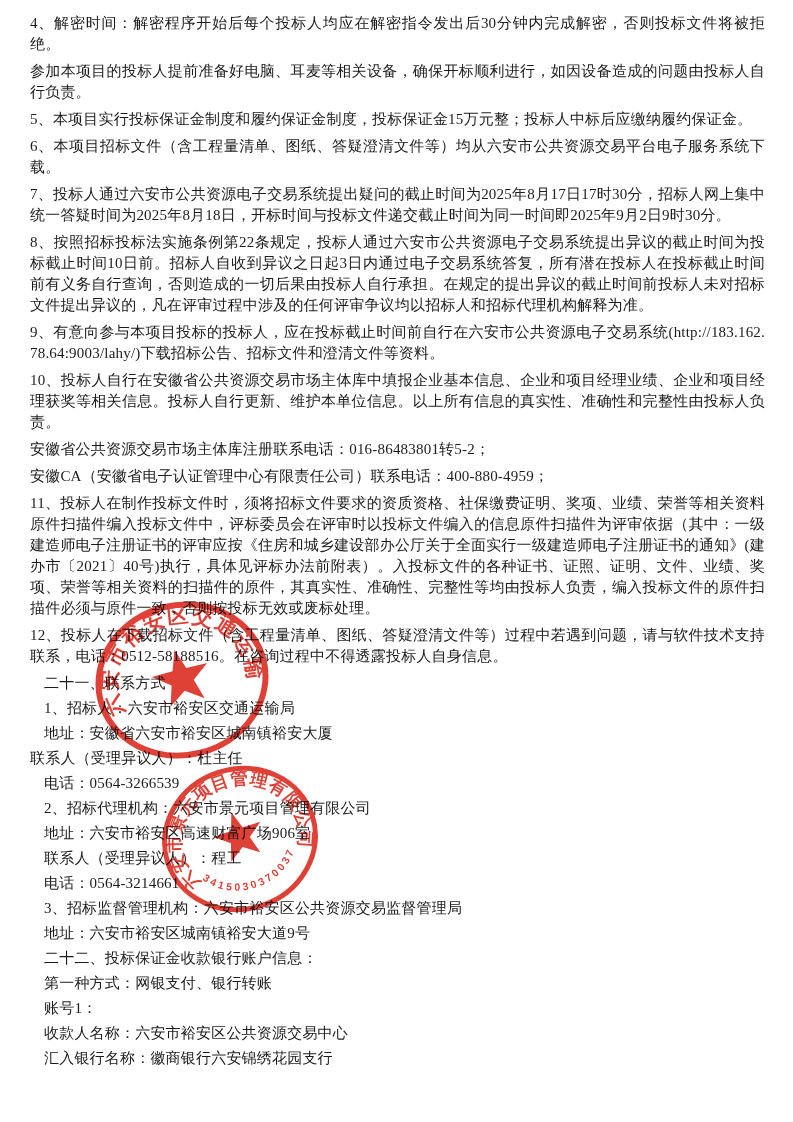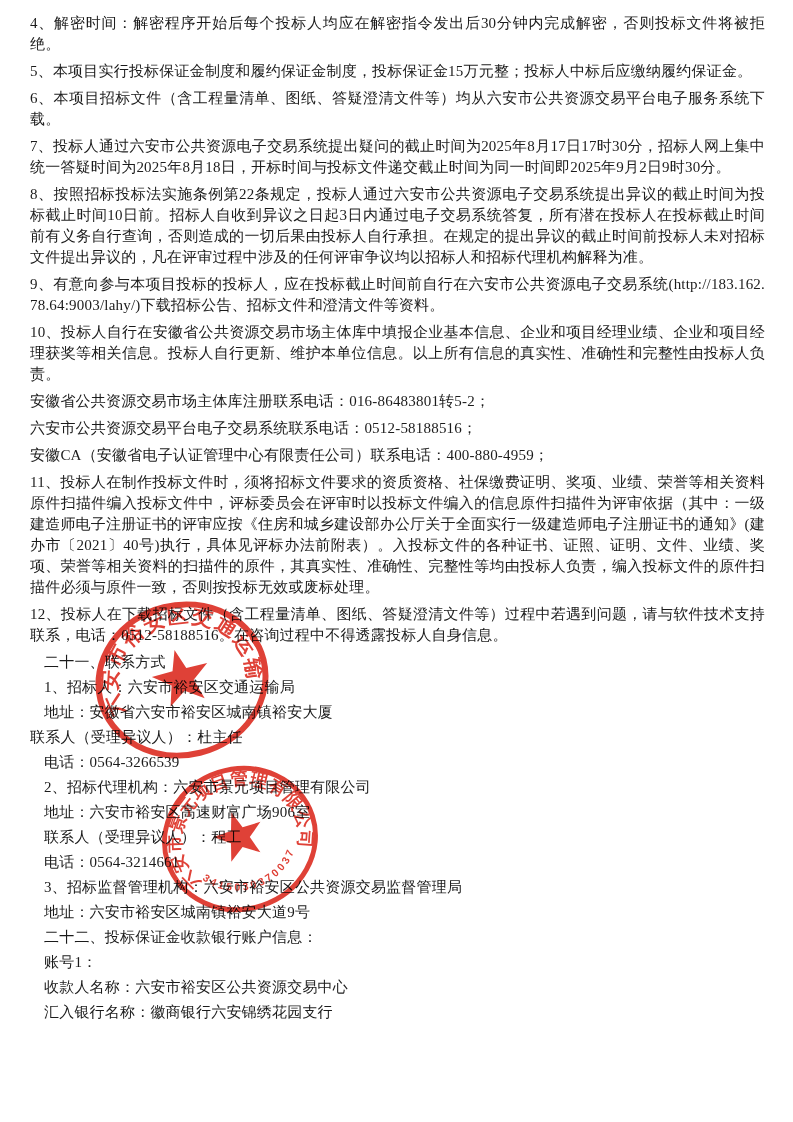--- a/index.html
+++ b/index.html
@@ -20,43 +20,44 @@
   .star { fill:#dd3126; }
   .sealTxtBig { fill:#dd3126; font-size:21px; font-weight:bold; font-family:"Liberation Serif",serif; }
   .sealTxtMed { fill:#dd3126; font-size:17.5px; font-weight:bold; font-family:"Liberation Serif",serif; }
   .sealTxtCode { fill:#dd3126; font-size:10.5px; font-weight:bold; letter-spacing:1.5px; font-family:"Liberation Sans",sans-serif; }
 </style>
 </head>
 <body>
 
 <div class="doc">
   <p class="line">4、解密时间：解密程序开始后每个投标人均应在解密指令发出后30分钟内完成解密，否则投标文件将被拒绝。</p>
+  <p class="line">参加本项目的投标人提前准备好电脑、耳麦等相关设备，确保开标顺利进行，如因设备造成的问题由投标人自行负责。</p>
   <p class="line">5、本项目实行投标保证金制度和履约保证金制度，投标保证金15万元整；投标人中标后应缴纳履约保证金。</p>
   <p class="line">6、本项目招标文件（含工程量清单、图纸、答疑澄清文件等）均从六安市公共资源交易平台电子服务系统下载。</p>
   <p class="line">7、投标人通过六安市公共资源电子交易系统提出疑问的截止时间为2025年8月17日17时30分，招标人网上集中统一答疑时间为2025年8月18日，开标时间与投标文件递交截止时间为同一时间即2025年9月2日9时30分。</p>
   <p class="line">8、按照招标投标法实施条例第22条规定，投标人通过六安市公共资源电子交易系统提出异议的截止时间为投标截止时间10日前。招标人自收到异议之日起3日内通过电子交易系统答复，所有潜在投标人在投标截止时间前有义务自行查询，否则造成的一切后果由投标人自行承担。在规定的提出异议的截止时间前投标人未对招标文件提出异议的，凡在评审过程中涉及的任何评审争议均以招标人和招标代理机构解释为准。</p>
   <p class="line">9、有意向参与本项目投标的投标人，应在投标截止时间前自行在六安市公共资源电子交易系统(http://183.162.78.64:9003/lahy/)下载招标公告、招标文件和澄清文件等资料。</p>
   <p class="line">10、投标人自行在安徽省公共资源交易市场主体库中填报企业基本信息、企业和项目经理业绩、企业和项目经理获奖等相关信息。投标人自行更新、维护本单位信息。以上所有信息的真实性、准确性和完整性由投标人负责。</p>
   <p class="line">安徽省公共资源交易市场主体库注册联系电话：016-86483801转5-2；</p>
-  <p class="line">六安市公共资源交易平台电子交易系统联系电话：0512-58188516；</p>
   <p class="line">安徽CA（安徽省电子认证管理中心有限责任公司）联系电话：400-880-4959；</p>
   <p class="line">11、投标人在制作投标文件时，须将招标文件要求的资质资格、社保缴费证明、奖项、业绩、荣誉等相关资料原件扫描件编入投标文件中，评标委员会在评审时以投标文件编入的信息原件扫描件为评审依据（其中：一级建造师电子注册证书的评审应按《住房和城乡建设部办公厅关于全面实行一级建造师电子注册证书的通知》(建办市〔2021〕40号)执行，具体见评标办法前附表）。入投标文件的各种证书、证照、证明、文件、业绩、奖项、荣誉等相关资料的扫描件的原件，其真实性、准确性、完整性等均由投标人负责，编入投标文件的原件扫描件必须与原件一致，否则按投标无效或废标处理。</p>
   <p class="line">12、投标人在下载招标文件（含工程量清单、图纸、答疑澄清文件等）过程中若遇到问题，请与软件技术支持联系，电话：0512-58188516。在咨询过程中不得透露投标人自身信息。</p>
   <p class="line contact ind">二十一、联系方式</p>
   <p class="line contact ind">1、招标人：六安市裕安区交通运输局</p>
   <p class="line contact ind">地址：安徽省六安市裕安区城南镇裕安大厦</p>
   <p class="line contact">联系人（受理异议人）：杜主任</p>
   <p class="line contact ind">电话：0564-3266539</p>
   <p class="line contact ind">2、招标代理机构：六安市景元项目管理有限公司</p>
   <p class="line contact ind">地址：六安市裕安区高速财富广场906室</p>
   <p class="line contact ind">联系人（受理异议人）：程工</p>
   <p class="line contact ind">电话：0564-3214661</p>
   <p class="line contact ind">3、招标监督管理机构：六安市裕安区公共资源交易监督管理局</p>
   <p class="line contact ind">地址：六安市裕安区城南镇裕安大道9号</p>
   <p class="line contact ind">二十二、投标保证金收款银行账户信息：</p>
+  <p class="line contact ind">第一种方式：网银支付、银行转账</p>
   <p class="line contact ind">账号1：</p>
   <p class="line contact ind">收款人名称：六安市裕安区公共资源交易中心</p>
   <p class="line contact ind">汇入银行名称：徽商银行六安锦绣花园支行</p>
 </div>
 
 <svg class="seal" style="left:82px; top:588px;" width="200" height="186" viewBox="0 0 200 186">
   <g transform="rotate(-14 100 92)">
     <ellipse class="ring" cx="100" cy="92" rx="84" ry="75" stroke-width="6"></ellipse>
     <path id="sealArc1" d="M 38 111.5 A 66 57 0 1 1 162 111.5" fill="none"></path>
     <text class="sealTxtBig">

